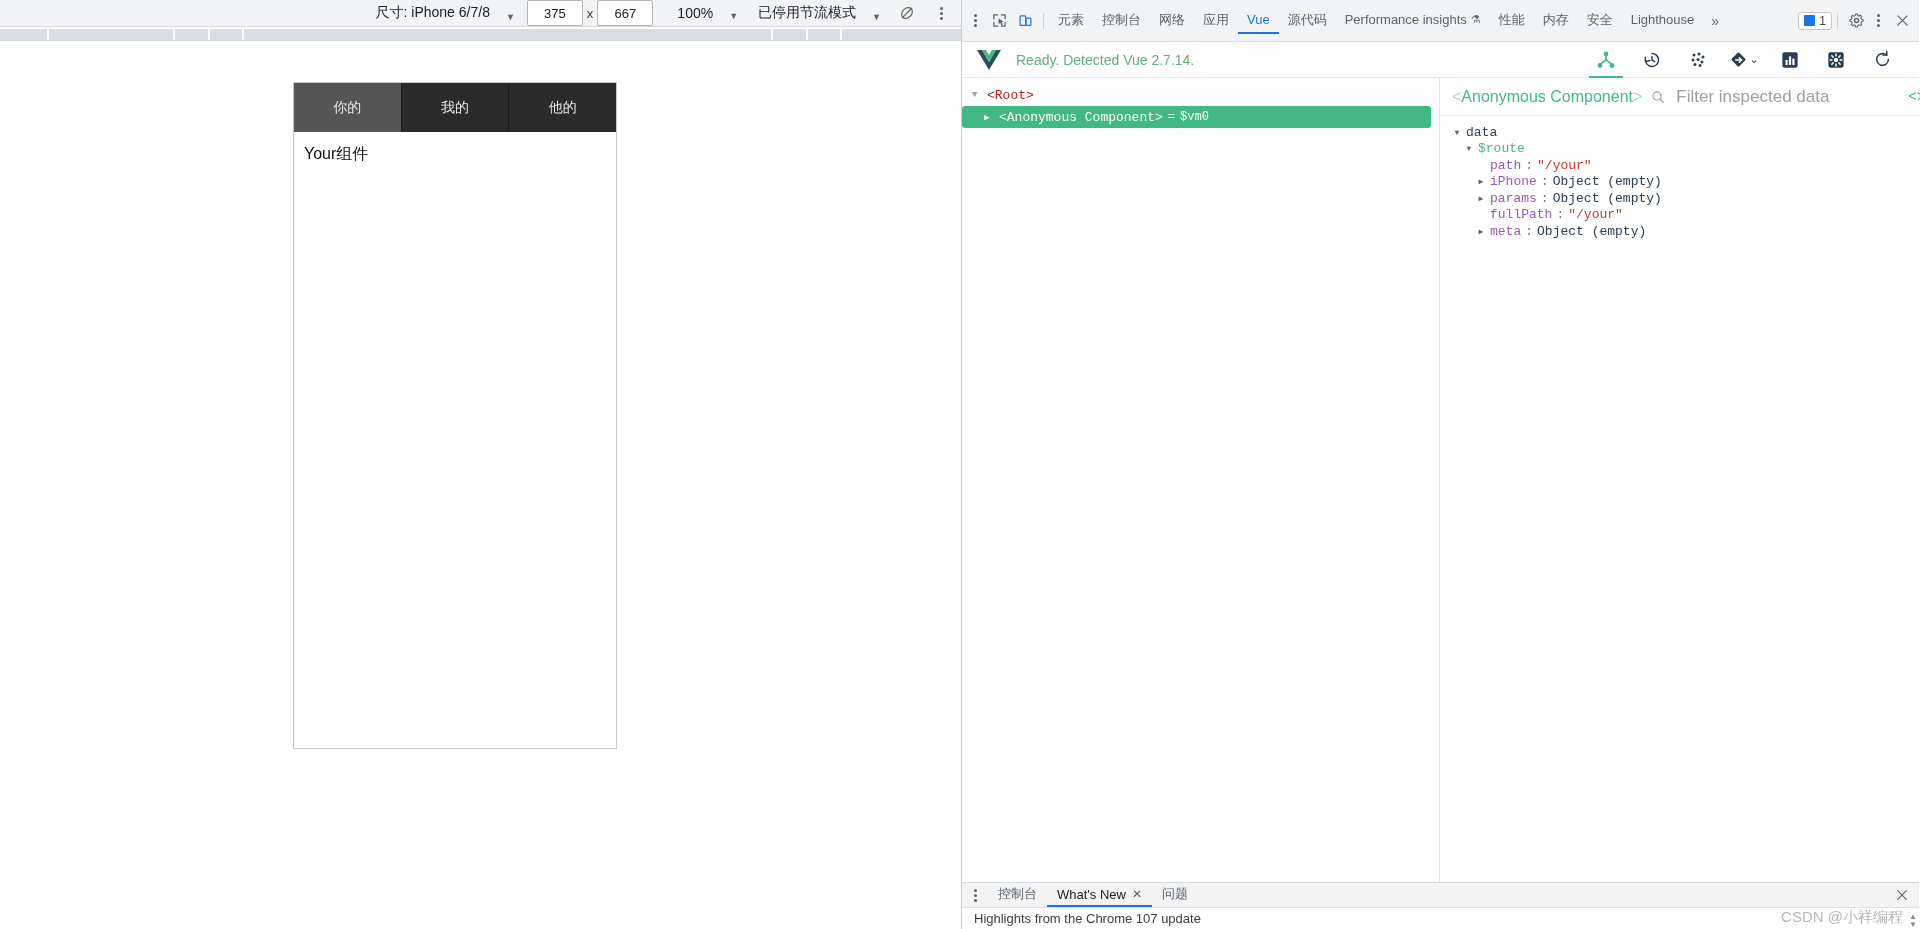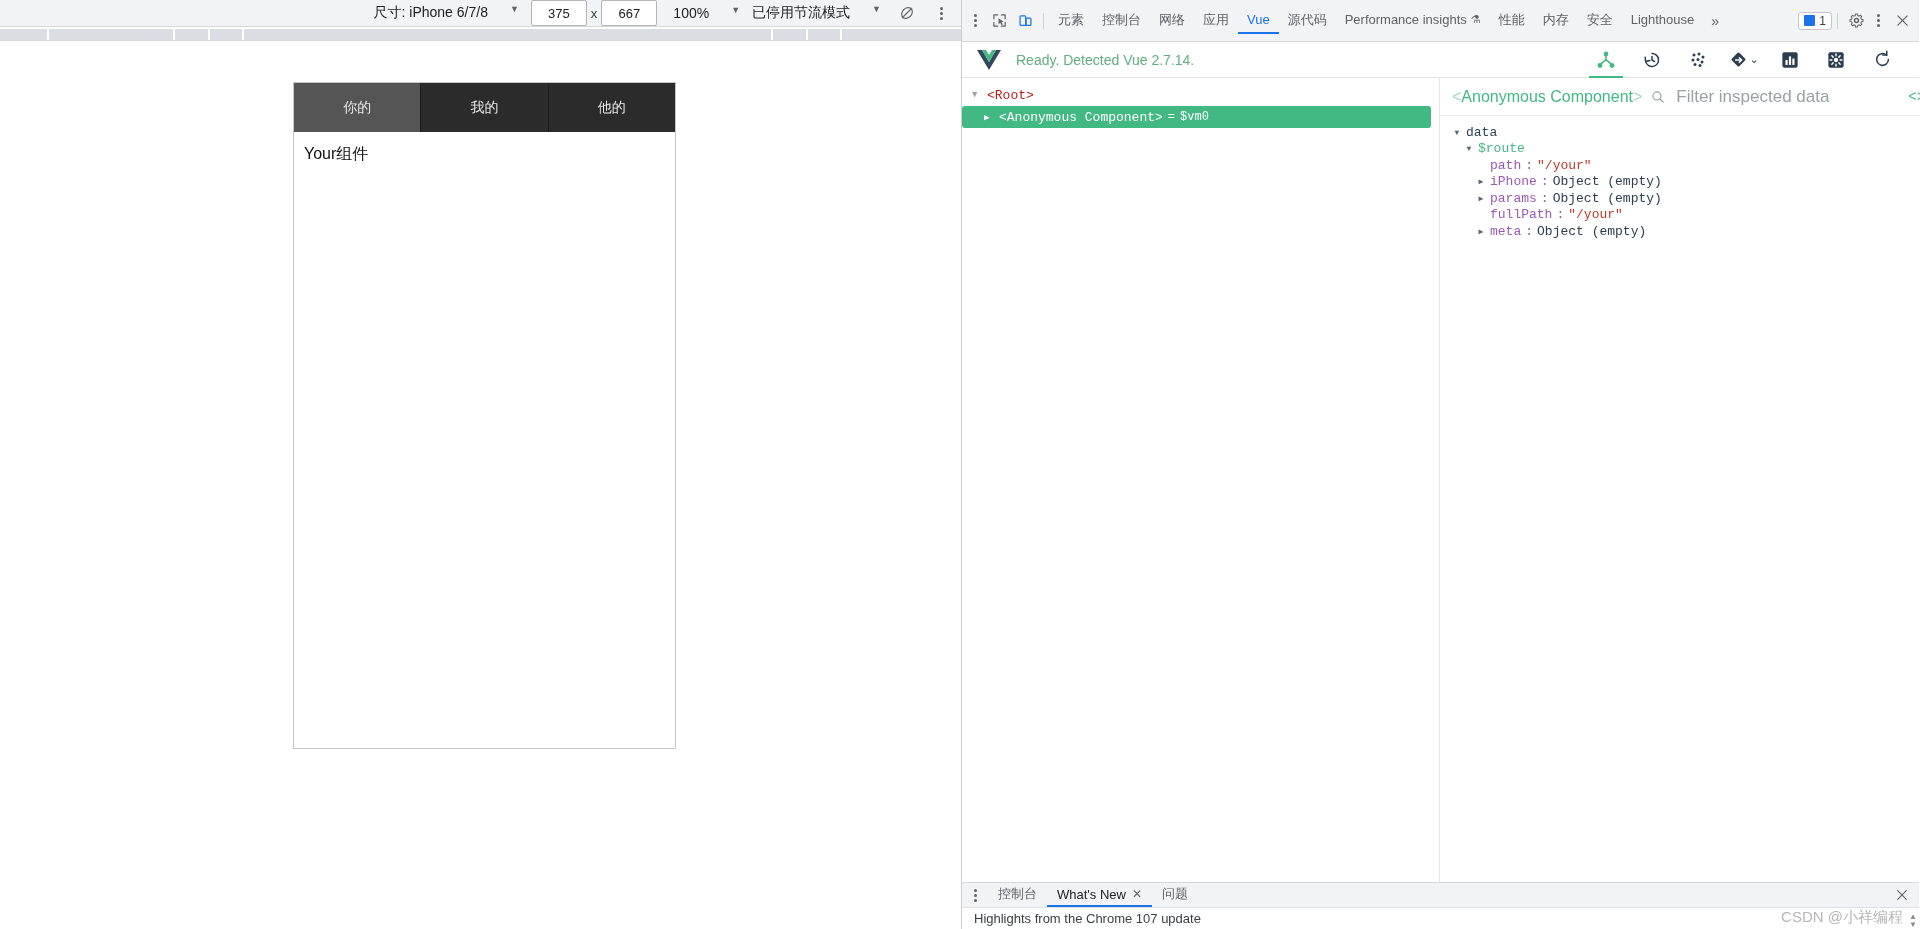--- a/index.html
+++ b/index.html
@@ -22,21 +22,21 @@
   }
   .device-toolbar {
     height: 27px; min-height: 27px;
     background: #f1f3f4;
     border-bottom: 1px solid #d8d8d8;
     display: flex; align-items: center;
     font-size: 14px; color: #3c4043;
     padding-right: 6px;
   }
   .dt-spacer { flex: 1; }
-  .dt-group { display: flex; align-items: flex-start; gap: 20px; }
+  .dt-group { display: flex; align-items: flex-end; gap: 14px; margin-left: 8px; }
   .dt-label { font-size: 14px; color: #202124; white-space: nowrap; }
   .caret { font-size: 9px; color: #5f6368; margin-left: 2px; }
   .dt-input {
     width: 56px; height: 26px;
     border: 1px solid #b5b5b5; border-radius: 2px;
     background: #fff; font-size: 13px; color: #202124;
     text-align: center; line-height: 17px; padding: 0 2px;
     font-family: "Liberation Sans", sans-serif;
   }
   .dt-x { font-size: 13px; color: #3c4043; margin: 0 4px; }
@@ -62,21 +62,21 @@
     position: absolute; top: 2px; height: 12px;
     background: #dadee2;
   }
 
   .viewport-area {
     flex: 1; background: #ffffff; position: relative;
     display: flex; justify-content: flex-start;
   }
   .phone {
     position: absolute; left: 293px; top: 41px;
-    width: 383px; height: 667px;
+    width: 324px; height: 667px;
     background: #ffffff;
     border: 1px solid #c6c6c6;
     box-shadow: 0 0 0 0 rgba(0,0,0,0);
     overflow: hidden;
   }
   .tabbar { display: flex; height: 49px; }
   .tab {
     flex: 1; display: flex; align-items: center; justify-content: center;
     color: #e8e8e8; font-size: 14px;
     background: #2b2b2b;

